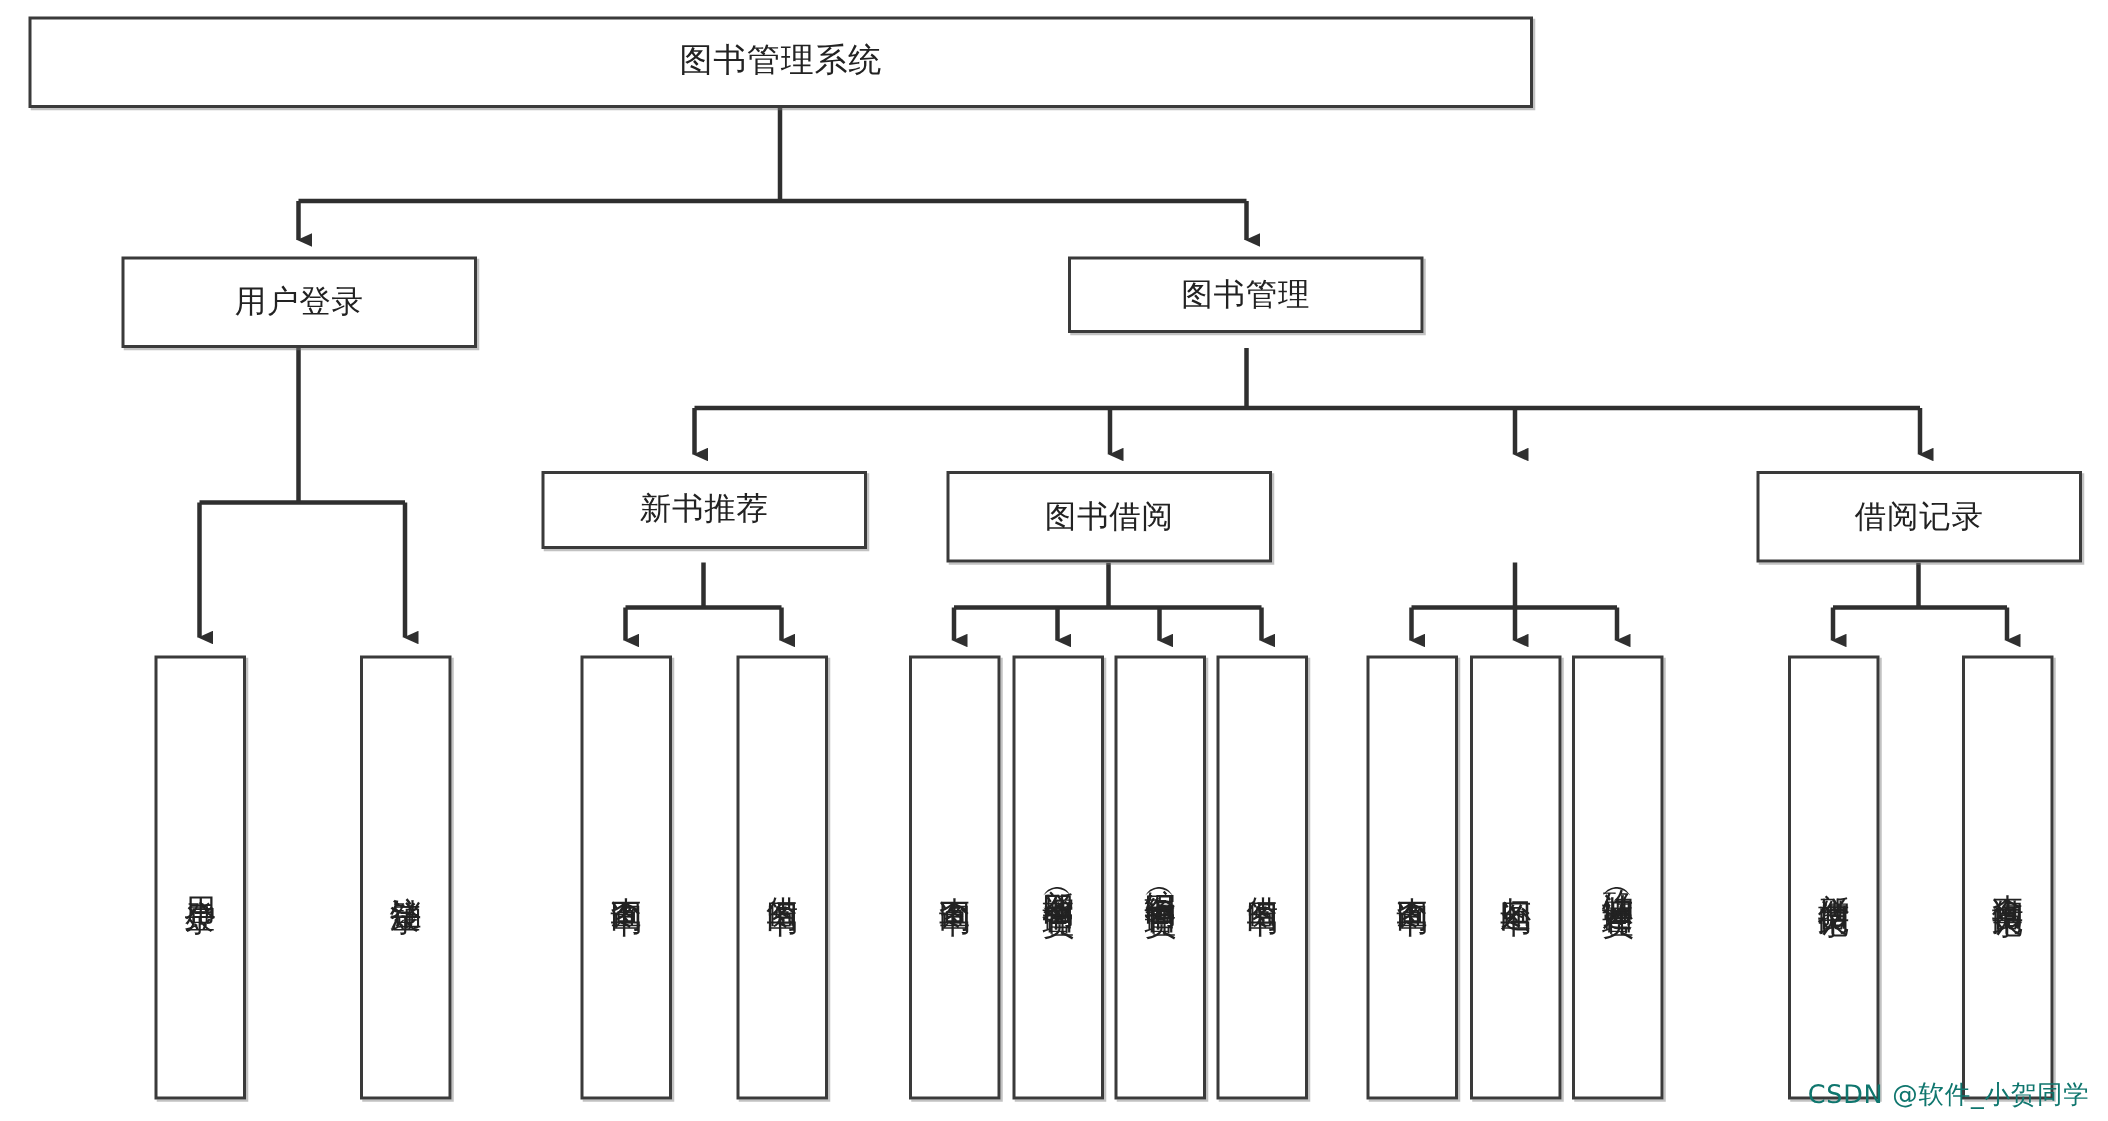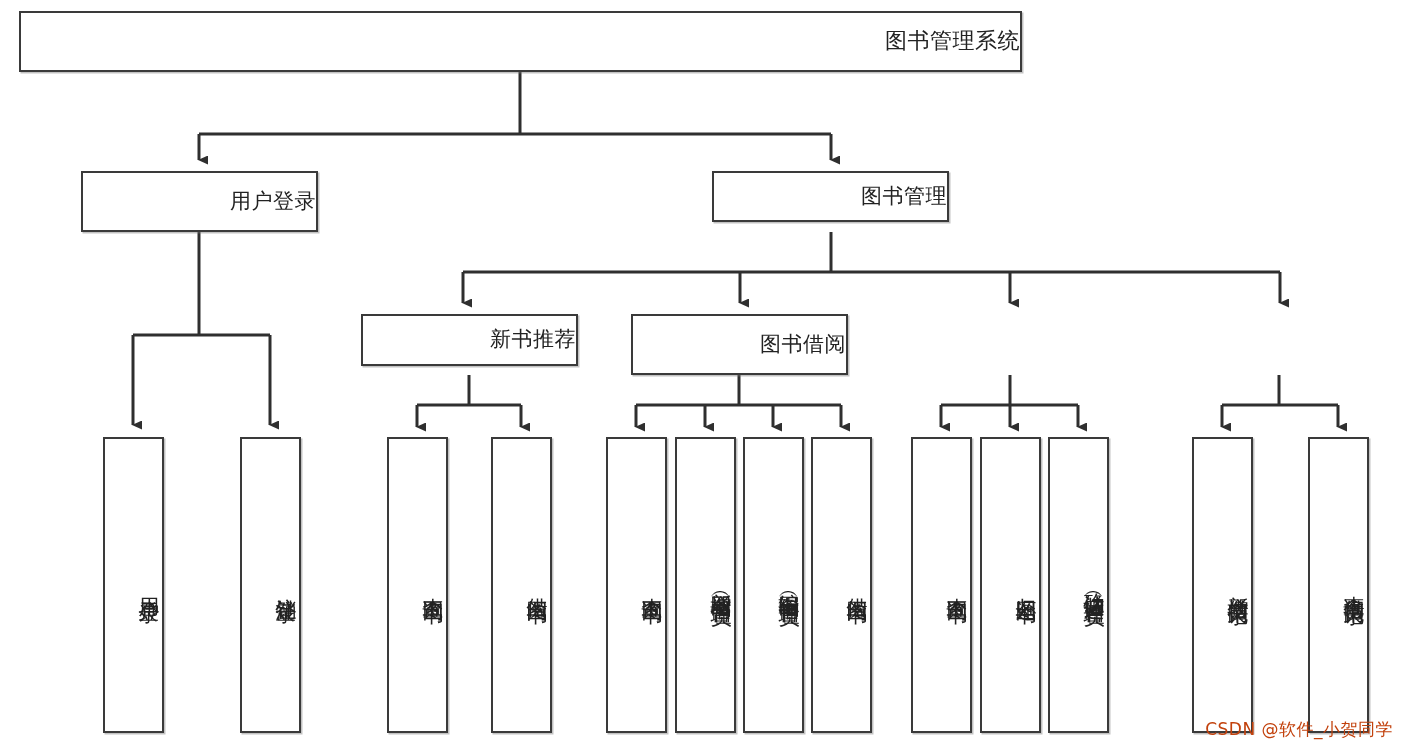--- a/index.html
+++ b/index.html
@@ -20,21 +20,21 @@
     left: 0; top: 0;
     width: 1405px; height: 747px;
     pointer-events: none;
   }
   .node {
     position: absolute;
     background: #ffffff;
     border: 2.5px solid #3a3a3a;
     display: flex;
     align-items: center;
-    justify-content: flex-end;
+    justify-content: center;
     color: #222222;
     box-shadow: 1.5px 1.5px 0 rgba(120,120,120,0.45);
   }
   .node-h {
     font-size: 21px;
     letter-spacing: 0.5px;
     line-height: 1.1;
     white-space: nowrap;
   }
   .node-root { font-size: 22px; }
@@ -45,21 +45,21 @@
     line-height: 1.24;
     letter-spacing: 2px;
     text-align: center;
     color: #222;
   }
   .watermark {
     position: absolute;
     right: 12px;
     bottom: 6px;
     font-size: 17px;
-    color: #c2410c;
+    color: #0f766e;
     letter-spacing: 0.5px;
     white-space: nowrap;
     user-select: none;
   }
 </style>
 </head>
 <body>
 
 <div id="canvas">
 
@@ -123,20 +123,23 @@
   <div class="node node-h" style="left:712px; top:171px; width:237px; height:51px;">
     <span>图书管理</span>
   </div>
 
   <div class="node node-h" style="left:361px; top:314px; width:217px; height:52px;">
     <span>新书推荐</span>
   </div>
   <div class="node node-h" style="left:631px; top:314px; width:217px; height:61px;">
     <span>图书借阅</span>
   </div>
+  <div class="node node-h" style="left:1171px; top:314px; width:217px; height:61px;">
+    <span>借阅记录</span>
+  </div>
 
   <div class="node" style="left:103px; top:437px; width:61px; height:296px;">
     <span class="leaf-inner">用户登录</span>
   </div>
   <div class="node" style="left:240px; top:437px; width:61px; height:296px;">
     <span class="leaf-inner">注销登录</span>
   </div>
 
   <div class="node" style="left:387px; top:437px; width:61px; height:296px;">
     <span class="leaf-inner">查询图书</span>

